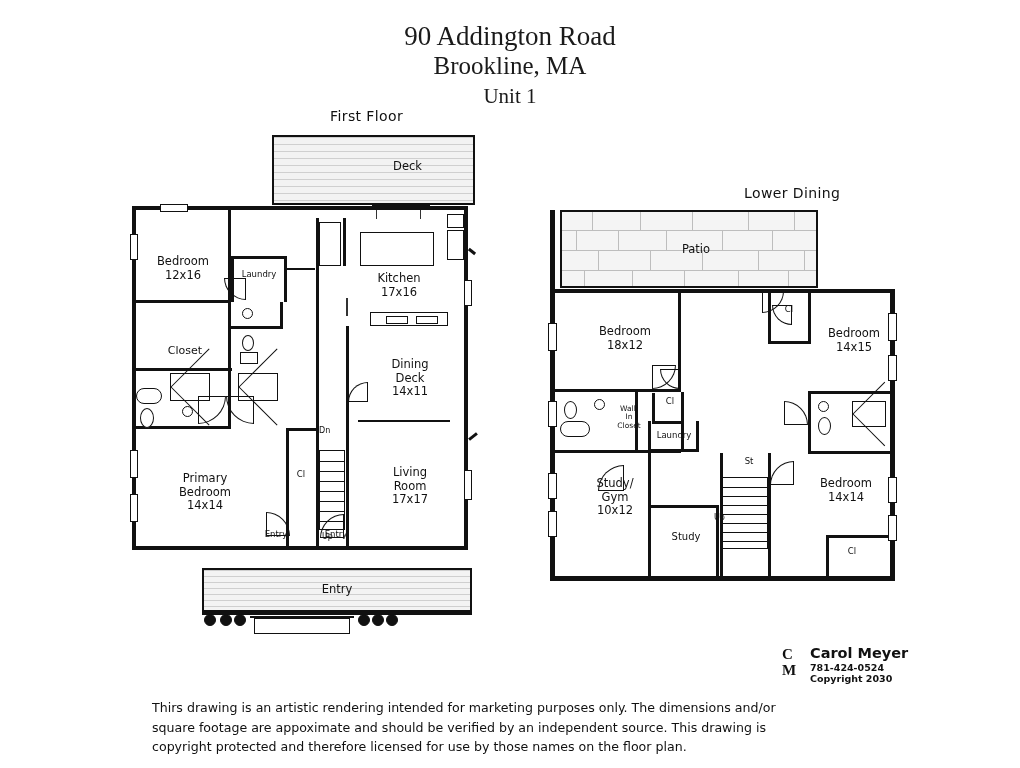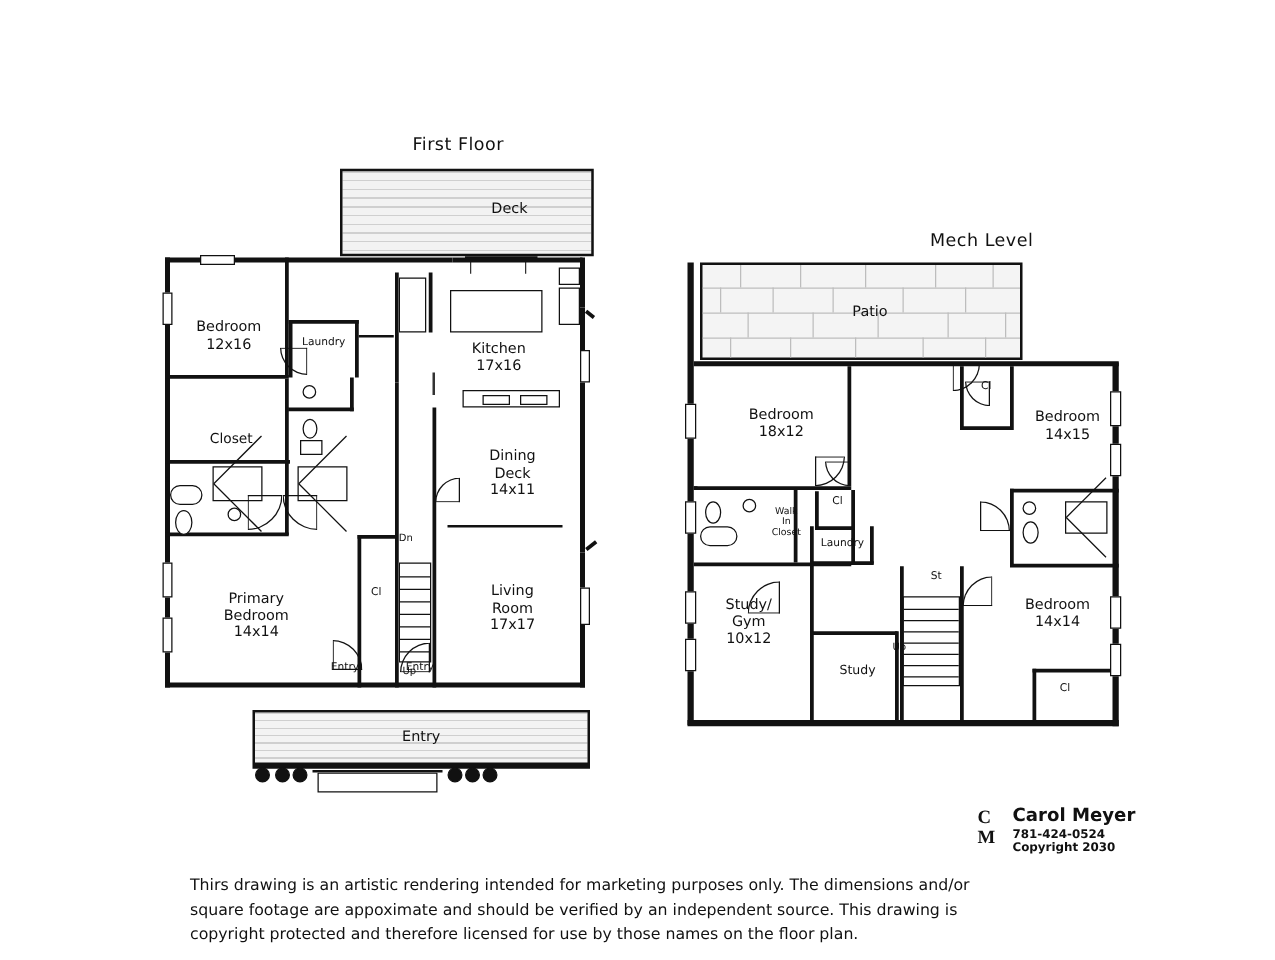--- a/index.html
+++ b/index.html
@@ -153,23 +153,28 @@
     font-family:"DejaVu Sans", sans-serif;
     font-size:12.6px; color:#111; line-height:1.55;
     white-space:pre-line;
   }
 </style>
 </head>
 <body>
 
 <div id="sheet">
 
+  <div class="title-block">
+    <div class="title-line1">90 Addington Road</div>
+    <div class="title-line2">Brookline, MA</div>
+    <div class="title-line3">Unit 1</div>
+  </div>
 
   <div class="plan-label" id="first-floor-label">First Floor</div>
-  <div class="plan-label" id="lower-level-label">Mech Level</div>
+  <div class="plan-label" id="lower-level-label">Lower Dining</div>
 
   <div class="plan" id="first-floor-plan" style="left:120px; top:130px; width:380px; height:510px;">
 
     <div class="deck-fill" style="left:152px; top:5px; width:203px; height:70px;"></div>
     <div class="room-label" style="left:202px; top:30px; width:100px;text-align:right;">Deck</div>
 
     <div class="wall" style="left:252px; top:75px; width:58px; height:2px;"></div>
     <div class="thin" style="left:256px; top:77px; width:1px; height:12px;"></div>
     <div class="thin" style="left:300px; top:77px; width:1px; height:12px;"></div>
 
@@ -362,21 +367,21 @@
     <div class="tiny-label" style="left:112px; top:226px; width:44px;">Laundry</div>
     <div class="wall" style="left:156px; top:216px; width:3px; height:30px;"></div>
     <div class="wall" style="left:108px; top:244px; width:51px; height:3px;"></div>
 
     <div class="wall" style="left:268px; top:186px; width:3px; height:62px;"></div>
     <div class="wall" style="left:268px; top:246px; width:87px; height:3px;"></div>
     <div class="circle" style="left:278px; top:196px; width:11px; height:11px;"></div>
     <div class="circle" style="left:278px; top:212px; width:13px; height:18px;"></div>
     <div class="xbox" style="left:312px; top:196px; width:34px; height:26px;"></div>
 
-    <div class="room-label" style="left:18px; top:272px; width:82px;">Study/
+    <div class="room-label" style="left:34px; top:272px; width:82px;">Study/
 Gym
 10x12</div>
     <div class="wall" style="left:108px; top:246px; width:3px; height:126px;"></div>
 
     <div class="wall" style="left:108px; top:300px; width:70px; height:3px;"></div>
     <div class="wall" style="left:176px; top:300px; width:3px; height:72px;"></div>
     <div class="tiny-label" style="left:118px; top:326px; width:56px; font-size:10px;">Study</div>
 
     <div class="stair" style="left:182px; top:272px; width:46px; height:72px;">
       <i style="top:9px"></i>

